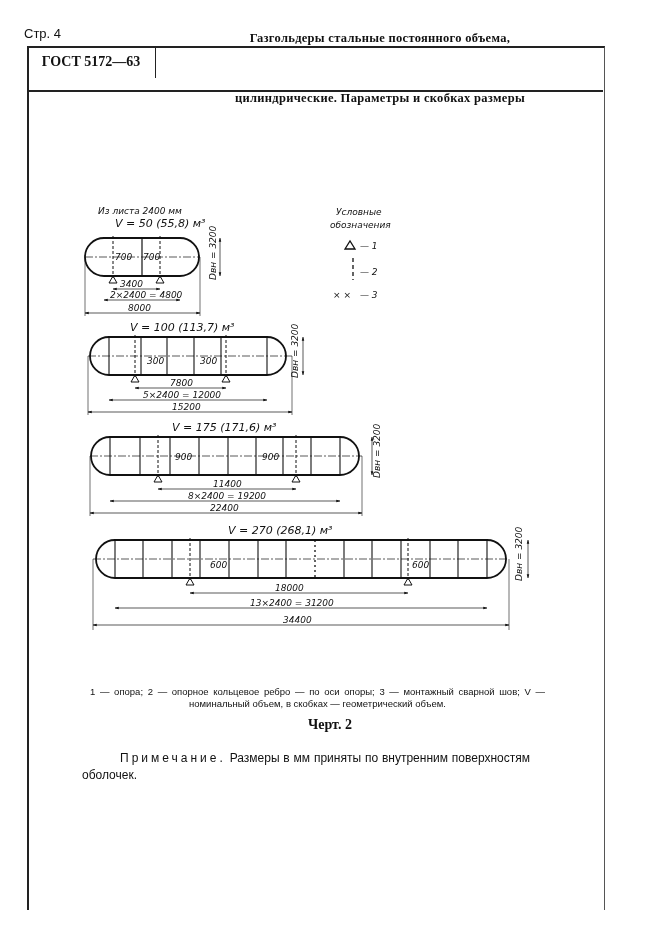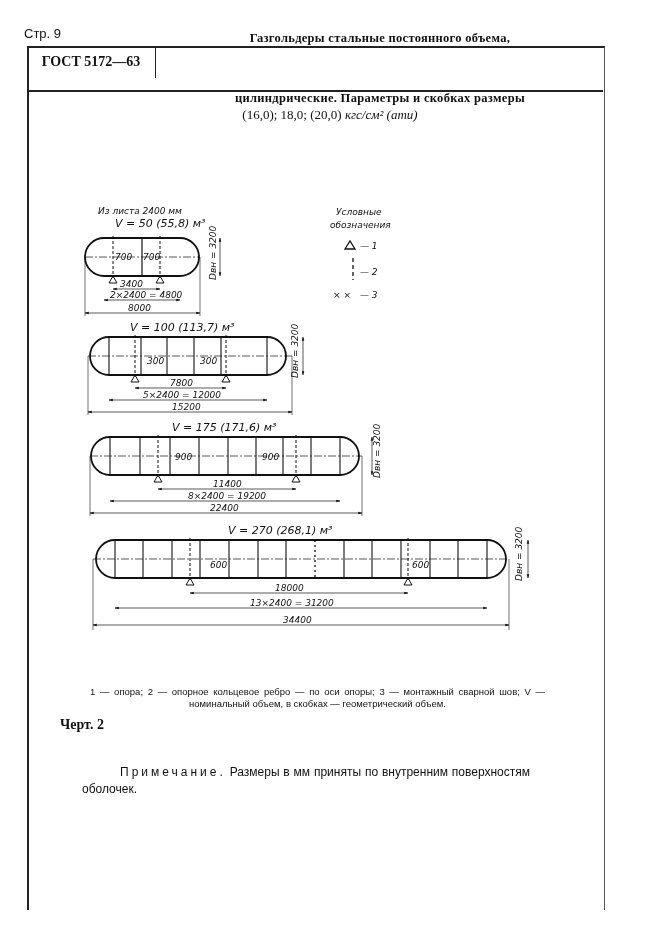--- a/index.html
+++ b/index.html
@@ -9,43 +9,39 @@
   .hdr { position:absolute; left:27px; top:46px; width:576px; height:44px; border-bottom:2px solid #222; }
   .hdr-left { position:absolute; left:0; top:0; width:128px; height:32px; border-right:1.5px solid #222; display:flex; align-items:center; justify-content:center; font-family:"Liberation Serif", serif; font-weight:bold; font-size:14px; }
   .hdr-right { position:absolute; left:130px; top:0; right:0; height:44px; display:flex; flex-direction:column; align-items:center; justify-content:center; font-weight:bold; font-size:12.5px; line-height:16px; letter-spacing:0.3px;gap:44px; }
   .title { position:absolute; left:60px; top:104px; width:540px; text-align:center; font-size:13px; line-height:22px; }
   .title b { font-weight:bold; }
   .title i { font-style:italic; }
   svg.drw { position:absolute; left:0; top:0; }
   .lbl { font-family:"DejaVu Sans", sans-serif; font-style:italic; font-size:9px; fill:#111; }
   .lbl-big { font-family:"DejaVu Sans", sans-serif; font-style:italic; font-size:11px; fill:#111; }
   .caption { position:absolute; left:90px; top:686px; width:455px; font-family:"Liberation Sans", sans-serif; font-size:9.5px; line-height:12px; text-align:justify; text-align-last:center; }
-  .fig { position:absolute; left:60px; top:717px; width:540px; text-align:left; font-family:"Liberation Serif", serif; font-weight:bold; font-size:14px; }
-  .note { position:absolute; left:82px; top:750px; width:448px; font-family:"Liberation Sans", sans-serif; font-size:12px; line-height:17px; text-indent:38px; text-align:justify;margin-top:14px; }
+  .fig { position:absolute; left:60px; top:717px; width:540px; text-align:center; font-family:"Liberation Serif", serif; font-weight:bold; font-size:14px; }
+  .note { position:absolute; left:82px; top:750px; width:448px; font-family:"Liberation Sans", sans-serif; font-size:12px; line-height:17px; text-indent:38px; text-align:justify; }
   .note .sp { letter-spacing:3px; }
 </style>
 </head>
 <body>
 
-<div class="page-no">Стр. 9</div>
+<div class="page-no">Стр. 4</div>
 <div class="frame"></div>
 
 <div class="hdr">
   <div class="hdr-left">ГОСТ 5172—63</div>
   <div class="hdr-right">
     <span>Газгольдеры стальные постоянного объема,</span>
     <span>цилиндрические. Параметры и скобках размеры</span>
   </div>
 </div>
 
 <div class="title">
-  <div>
-    <span>(16,0);  18,0;  (20,0)</span>
-    <i>кгс/см² (ати)</i>
-  </div>
 </div>
 
 <svg class="drw" width="661" height="680" viewBox="0 0 661 680">
   <defs>
     <marker id="ar" viewBox="0 0 10 10" refX="9" refY="5" markerWidth="6" markerHeight="6" orient="auto-start-reverse">
       <path d="M0,2 L10,5 L0,8 z" fill="#111"></path>
     </marker>
   </defs>
 
   <text x="98" y="214" class="lbl">Из листа  2400 мм</text>

